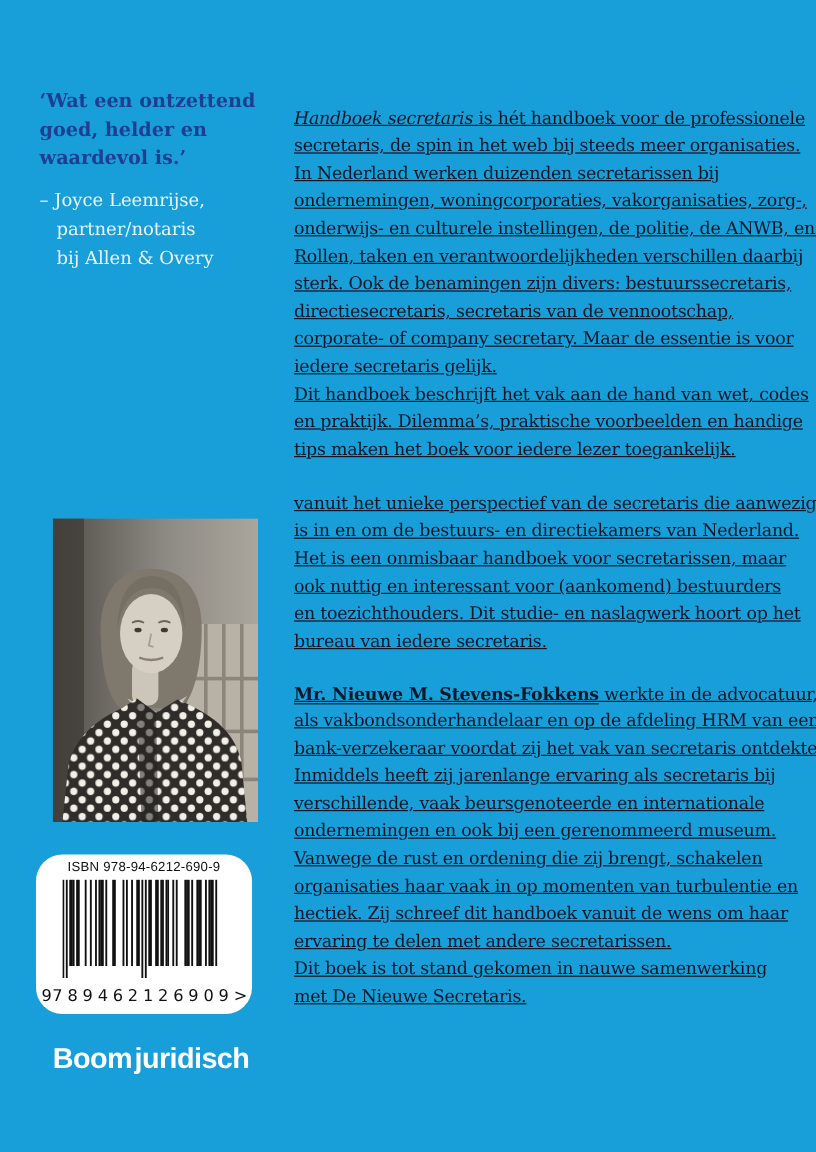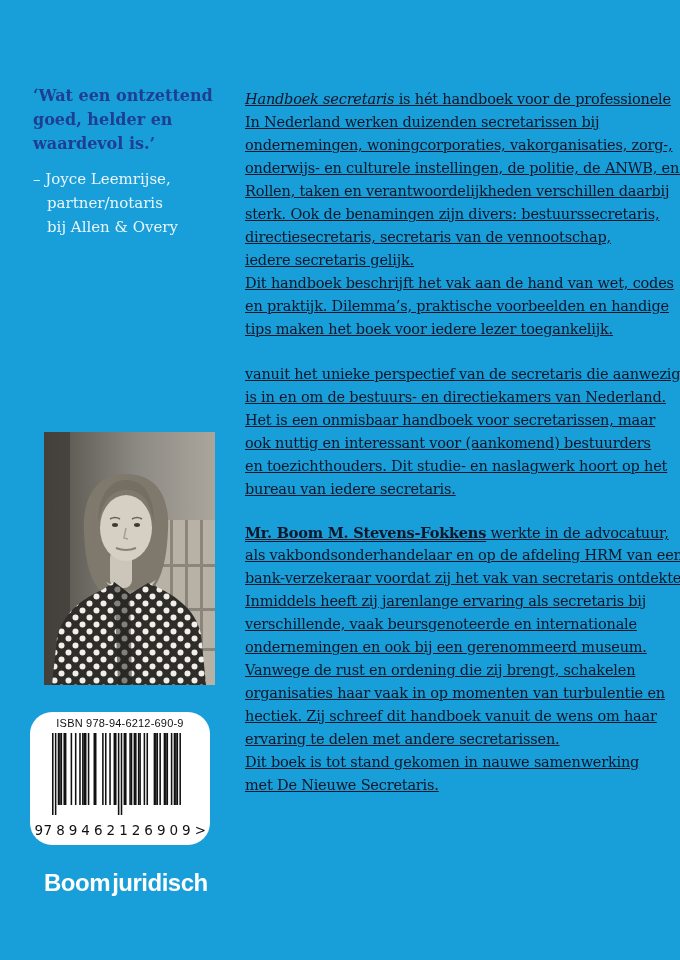--- a/index.html
+++ b/index.html
@@ -3,21 +3,21 @@
 <meta charset="utf-8">
 <style>
   html,body { margin:0; padding:0; background:#0b6f9e; }
   .cover {
     position:relative; width:680px; height:960px;
     background:#189ed9; overflow:hidden;
     font-family:"DejaVu Serif", serif;
   }
 
   
-  .quote-block { position:absolute; left:33px; top:84px; width:206px; }
+  .quote-block { position:absolute; left:33px; top:72px; width:206px; }
   .q-lines .line {
     font-weight:bold; font-size:16px; line-height:24px;
     color:#1e3e92; white-space:nowrap;
   }
   .attr { margin-top:11px; font-size:15px; line-height:24px; color:#eaf6fc; }
   .attr div { white-space:nowrap; }
   .attr .ind { padding-left:14px; }
 
   
   .body-col {
@@ -174,45 +174,47 @@
   </div>
 
   <div class="logo">Boom juridisch</div>
 
   <div class="body-col">
     <div class="block1">
       <div class="first-line">
         <span class="it">Handboek secretaris</span><span> is hét handboek voor de professionele</span>
       </div>
       <div>
+          <div class="line">secretaris, de spin in het web bij steeds meer organisaties.</div>
           <div class="line">In Nederland werken duizenden secretarissen bij</div>
           <div class="line">ondernemingen, woningcorporaties, vakorganisaties, zorg-,</div>
           <div class="line">onderwijs- en culturele instellingen, de politie, de ANWB, enz.</div>
           <div class="line">Rollen, taken en verantwoordelijkheden verschillen daarbij</div>
           <div class="line">sterk. Ook de benamingen zijn divers: bestuurssecretaris,</div>
           <div class="line">directiesecretaris, secretaris van de vennootschap,</div>
+          <div class="line">corporate- of company secretary. Maar de essentie is voor</div>
           <div class="line">iedere secretaris gelijk.</div>
           <div class="line">Dit handboek beschrijft het vak aan de hand van wet, codes</div>
           <div class="line">en praktijk. Dilemma’s, praktische voorbeelden en handige</div>
           <div class="line">tips maken het boek voor iedere lezer toegankelijk.</div>
         </div>
     </div>
     <div class="block2">
       <div>
           <div class="line">vanuit het unieke perspectief van de secretaris die aanwezig</div>
           <div class="line">is in en om de bestuurs- en directiekamers van Nederland.</div>
           <div class="line">Het is een onmisbaar handboek voor secretarissen, maar</div>
           <div class="line">ook nuttig en interessant voor (aankomend) bestuurders</div>
           <div class="line">en toezichthouders. Dit studie- en naslagwerk hoort op het</div>
           <div class="line">bureau van iedere secretaris.</div>
         </div>
     </div>
     <div class="block3">
       <div class="first-line">
-        <span class="lead-bold">Mr. Boom M. Stevens-Fokkens</span><span> werkte in de advocatuur,</span>
+        <span class="lead-bold">Mr. Nieuwe M. Stevens-Fokkens</span><span> werkte in de advocatuur,</span>
       </div>
       <div>
           <div class="line">als vakbondsonderhandelaar en op de afdeling HRM van een</div>
           <div class="line">bank-verzekeraar voordat zij het vak van secretaris ontdekte.</div>
           <div class="line">Inmiddels heeft zij jarenlange ervaring als secretaris bij</div>
           <div class="line">verschillende, vaak beursgenoteerde en internationale</div>
           <div class="line">ondernemingen en ook bij een gerenommeerd museum.</div>
           <div class="line">Vanwege de rust en ordening die zij brengt, schakelen</div>
           <div class="line">organisaties haar vaak in op momenten van turbulentie en</div>
           <div class="line">hectiek. Zij schreef dit handboek vanuit de wens om haar</div>

